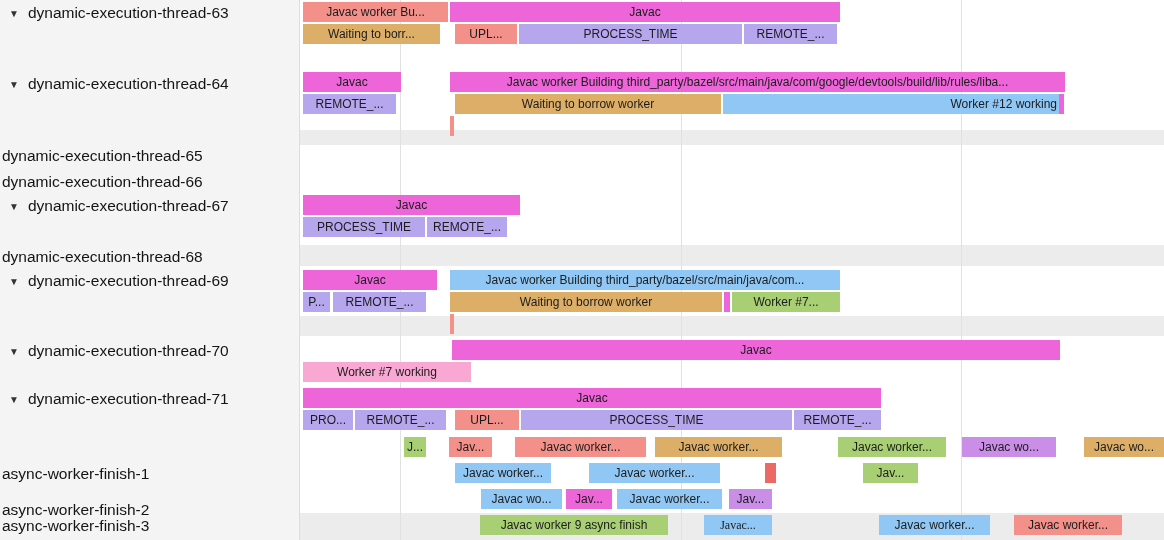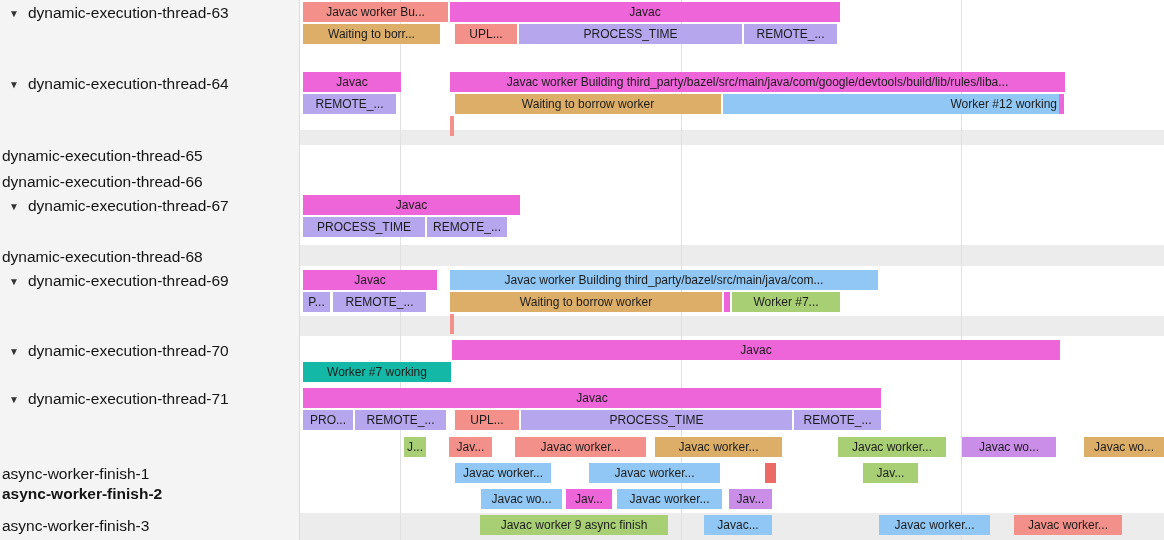--- a/index.html
+++ b/index.html
@@ -41,30 +41,30 @@
       <div class="bar" style="left: 150px; top: 72px; width: 615px; background: rgb(238, 100, 217);">Javac worker Building third_party/bazel/src/main/java/com/google/devtools/build/lib/rules/liba...</div>
       <div class="bar" style="left: 3px; top: 94px; width: 93px; background: rgb(181, 166, 238);">REMOTE_...</div>
       <div class="bar" style="left: 155px; top: 94px; width: 266px; background: rgb(220, 174, 104);">Waiting to borrow worker</div>
       <div class="bar" style="left: 423px; top: 94px; width: 336px; background: rgb(144, 199, 244); text-align: right;">Worker #12 working</div>
       <div class="bar" style="left: 759px; top: 94px; width: 5px; background: rgb(238, 100, 217);"></div>
       <div class="bar" style="left: 150px; top: 116px; width: 3px; background: rgb(243, 144, 137);"></div>
       <div class="bar" style="left: 3px; top: 195px; width: 217px; background: rgb(238, 100, 217);">Javac</div>
       <div class="bar" style="left: 3px; top: 217px; width: 122px; background: rgb(181, 166, 238);">PROCESS_TIME</div>
       <div class="bar" style="left: 127px; top: 217px; width: 80px; background: rgb(181, 166, 238);">REMOTE_...</div>
       <div class="bar" style="left: 3px; top: 270px; width: 134px; background: rgb(238, 100, 217);">Javac</div>
-      <div class="bar" style="left: 150px; top: 270px; width: 428px; background: rgb(144, 199, 244);">Javac worker Building third_party/bazel/src/main/java/com...</div>
+      <div class="bar" style="left: 150px; top: 270px; width: 390px; background: rgb(144, 199, 244);">Javac worker Building third_party/bazel/src/main/java/com...</div>
       <div class="bar" style="left: 3px; top: 292px; width: 27px; background: rgb(181, 166, 238);">P...</div>
       <div class="bar" style="left: 33px; top: 292px; width: 93px; background: rgb(181, 166, 238);">REMOTE_...</div>
       <div class="bar" style="left: 150px; top: 292px; width: 272px; background: rgb(220, 174, 104);">Waiting to borrow worker</div>
       <div class="bar" style="left: 424px; top: 292px; width: 6px; background: rgb(238, 100, 217);"></div>
       <div class="bar" style="left: 432px; top: 292px; width: 108px; background: rgb(168, 207, 116);">Worker #7...</div>
       <div class="bar" style="left: 150px; top: 314px; width: 3px; background: rgb(243, 144, 137);"></div>
       <div class="bar" style="left: 3px; top: 340px; width: 148px; background: rgb(243, 144, 137); margin-top: 48px;">Javac worker Buildi...</div>
       <div class="bar" style="left: 152px; top: 340px; width: 608px; background: rgb(238, 100, 217);">Javac</div>
-      <div class="bar" style="left: 3px; top: 362px; width: 148px; background: #14b8a6;">Worker #7 working</div>
+      <div class="bar" style="left: 3px; top: 362px; width: 168px; background: #f9a8d4;">Worker #7 working</div>
       <div class="bar" style="left: 3px; top: 388px; width: 578px; background: rgb(238, 100, 217);">Javac</div>
       <div class="bar" style="left: 3px; top: 410px; width: 50px; background: rgb(181, 166, 238);">PRO...</div>
       <div class="bar" style="left: 55px; top: 410px; width: 91px; background: rgb(181, 166, 238);">REMOTE_...</div>
       <div class="bar" style="left: 155px; top: 410px; width: 64px; background: rgb(243, 144, 137);">UPL...</div>
       <div class="bar" style="left: 221px; top: 410px; width: 271px; background: rgb(181, 166, 238);">PROCESS_TIME</div>
       <div class="bar" style="left: 494px; top: 410px; width: 87px; background: rgb(181, 166, 238);">REMOTE_...</div>
       <div class="bar" style="left: 104px; top: 437px; width: 22px; background: rgb(168, 207, 116);">J...</div>
       <div class="bar" style="left: 149px; top: 437px; width: 43px; background: rgb(243, 144, 137);">Jav...</div>
       <div class="bar" style="left: 215px; top: 437px; width: 131px; background: rgb(243, 144, 137);">Javac worker...</div>
       <div class="bar" style="left: 355px; top: 437px; width: 127px; background: rgb(220, 174, 104);">Javac worker...</div>
@@ -73,21 +73,21 @@
       <div class="bar" style="left: 784px; top: 437px; width: 80px; background: rgb(220, 174, 104);">Javac wo...</div>
       <div class="bar" style="left: 155px; top: 463px; width: 96px; background: rgb(144, 199, 244);">Javac worker...</div>
       <div class="bar" style="left: 289px; top: 463px; width: 131px; background: rgb(144, 199, 244);">Javac worker...</div>
       <div class="bar" style="left: 465px; top: 463px; width: 11px; background: rgb(236, 106, 101);"></div>
       <div class="bar" style="left: 563px; top: 463px; width: 55px; background: rgb(168, 207, 116);">Jav...</div>
       <div class="bar" style="left: 181px; top: 489px; width: 81px; background: rgb(144, 199, 244);">Javac wo...</div>
       <div class="bar" style="left: 266px; top: 489px; width: 46px; background: rgb(238, 100, 217);">Jav...</div>
       <div class="bar" style="left: 317px; top: 489px; width: 105px; background: rgb(144, 199, 244);">Javac worker...</div>
       <div class="bar" style="left: 429px; top: 489px; width: 43px; background: rgb(203, 142, 232);">Jav...</div>
       <div class="bar" style="left: 180px; top: 515px; width: 188px; background: rgb(168, 207, 116);">Javac worker 9 async finish</div>
-      <div class="bar" style="left: 404px; top: 515px; width: 68px; background: rgb(144, 199, 244);">Javac...</div>
+      <div class="bar" style="left: 404px; top: 515px; width: 68px; background: rgb(144, 199, 244); font-family: Liberation Serif, serif;">Javac...</div>
       <div class="bar" style="left: 579px; top: 515px; width: 111px; background: rgb(144, 199, 244);">Javac worker...</div>
       <div class="bar" style="left: 714px; top: 515px; width: 108px; background: rgb(243, 144, 137);">Javac worker...</div>
     </div>
   <div class="sidebar">
       <div class="row-label expander" style="top: 3px;">
         <span class="tri">▼</span>
         <span>dynamic-execution-thread-63</span>
       </div>
       <div class="row-label expander" style="top: 74px;">
         <span class="tri">▼</span>
@@ -114,20 +114,20 @@
         <span class="tri">▼</span>
         <span>dynamic-execution-thread-70</span>
       </div>
       <div class="row-label expander" style="top: 389px;">
         <span class="tri">▼</span>
         <span>dynamic-execution-thread-71</span>
       </div>
       <div class="row-label plain" style="top: 464px;">
         <span>async-worker-finish-1</span>
       </div>
-      <div class="row-label plain" style="top: 484px; font-weight: bold;">
+      <div class="row-label plain" style="top: 500px;">
         <span>async-worker-finish-2</span>
       </div>
       <div class="row-label plain" style="top: 516px;">
         <span>async-worker-finish-3</span>
       </div>
     </div>
 </div>
 
 </body></html>

